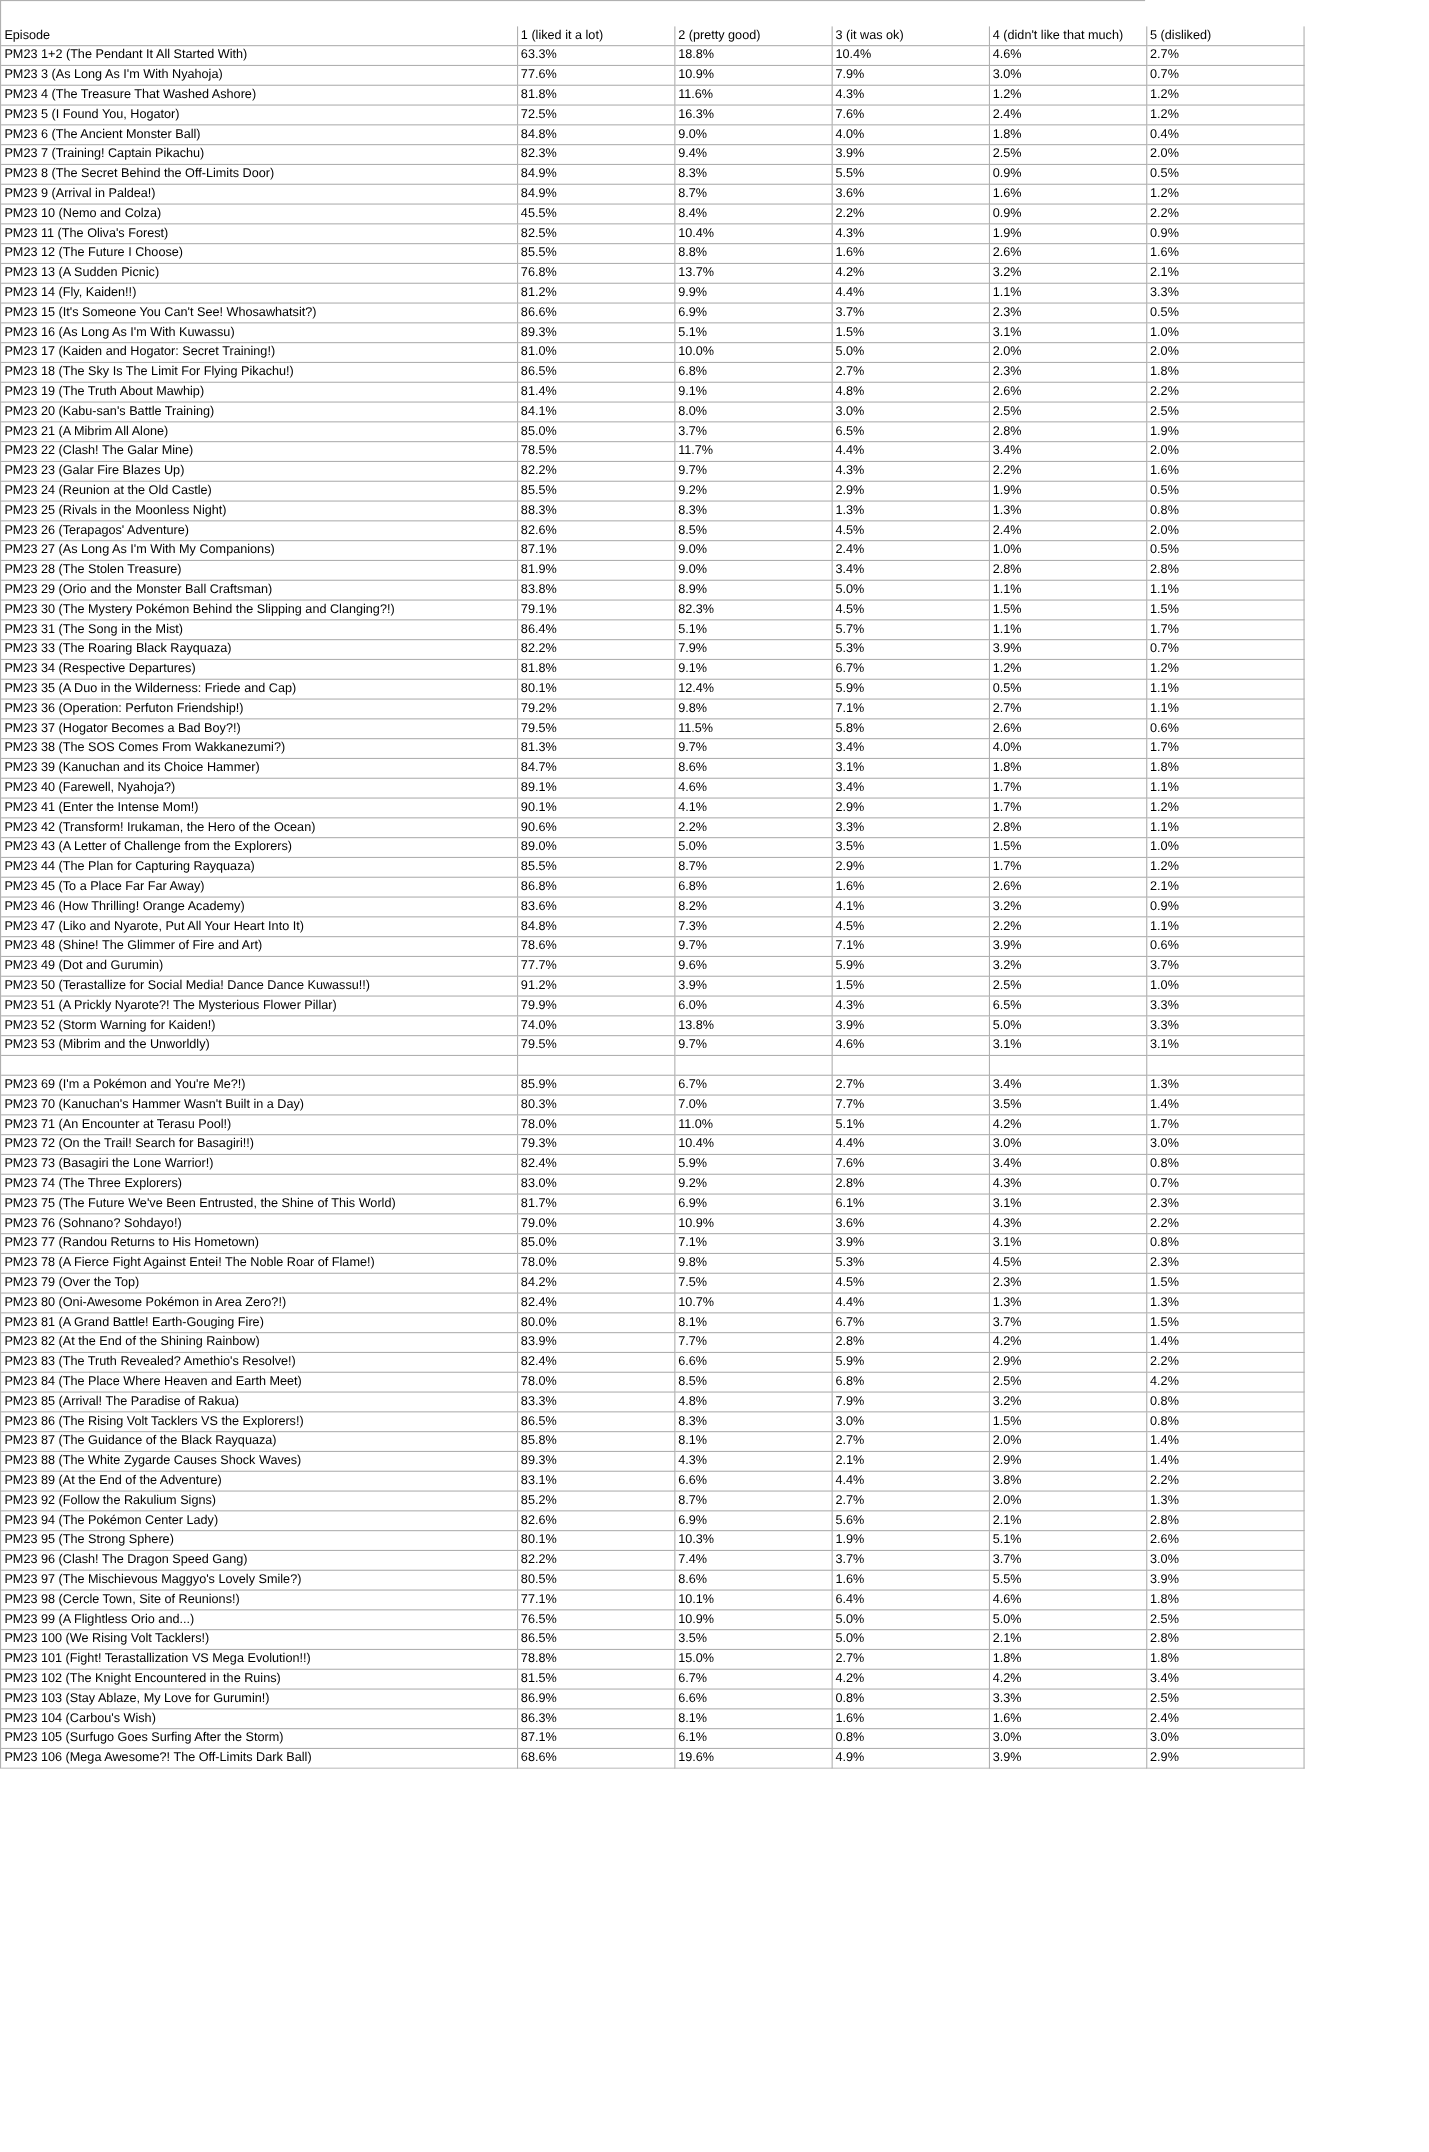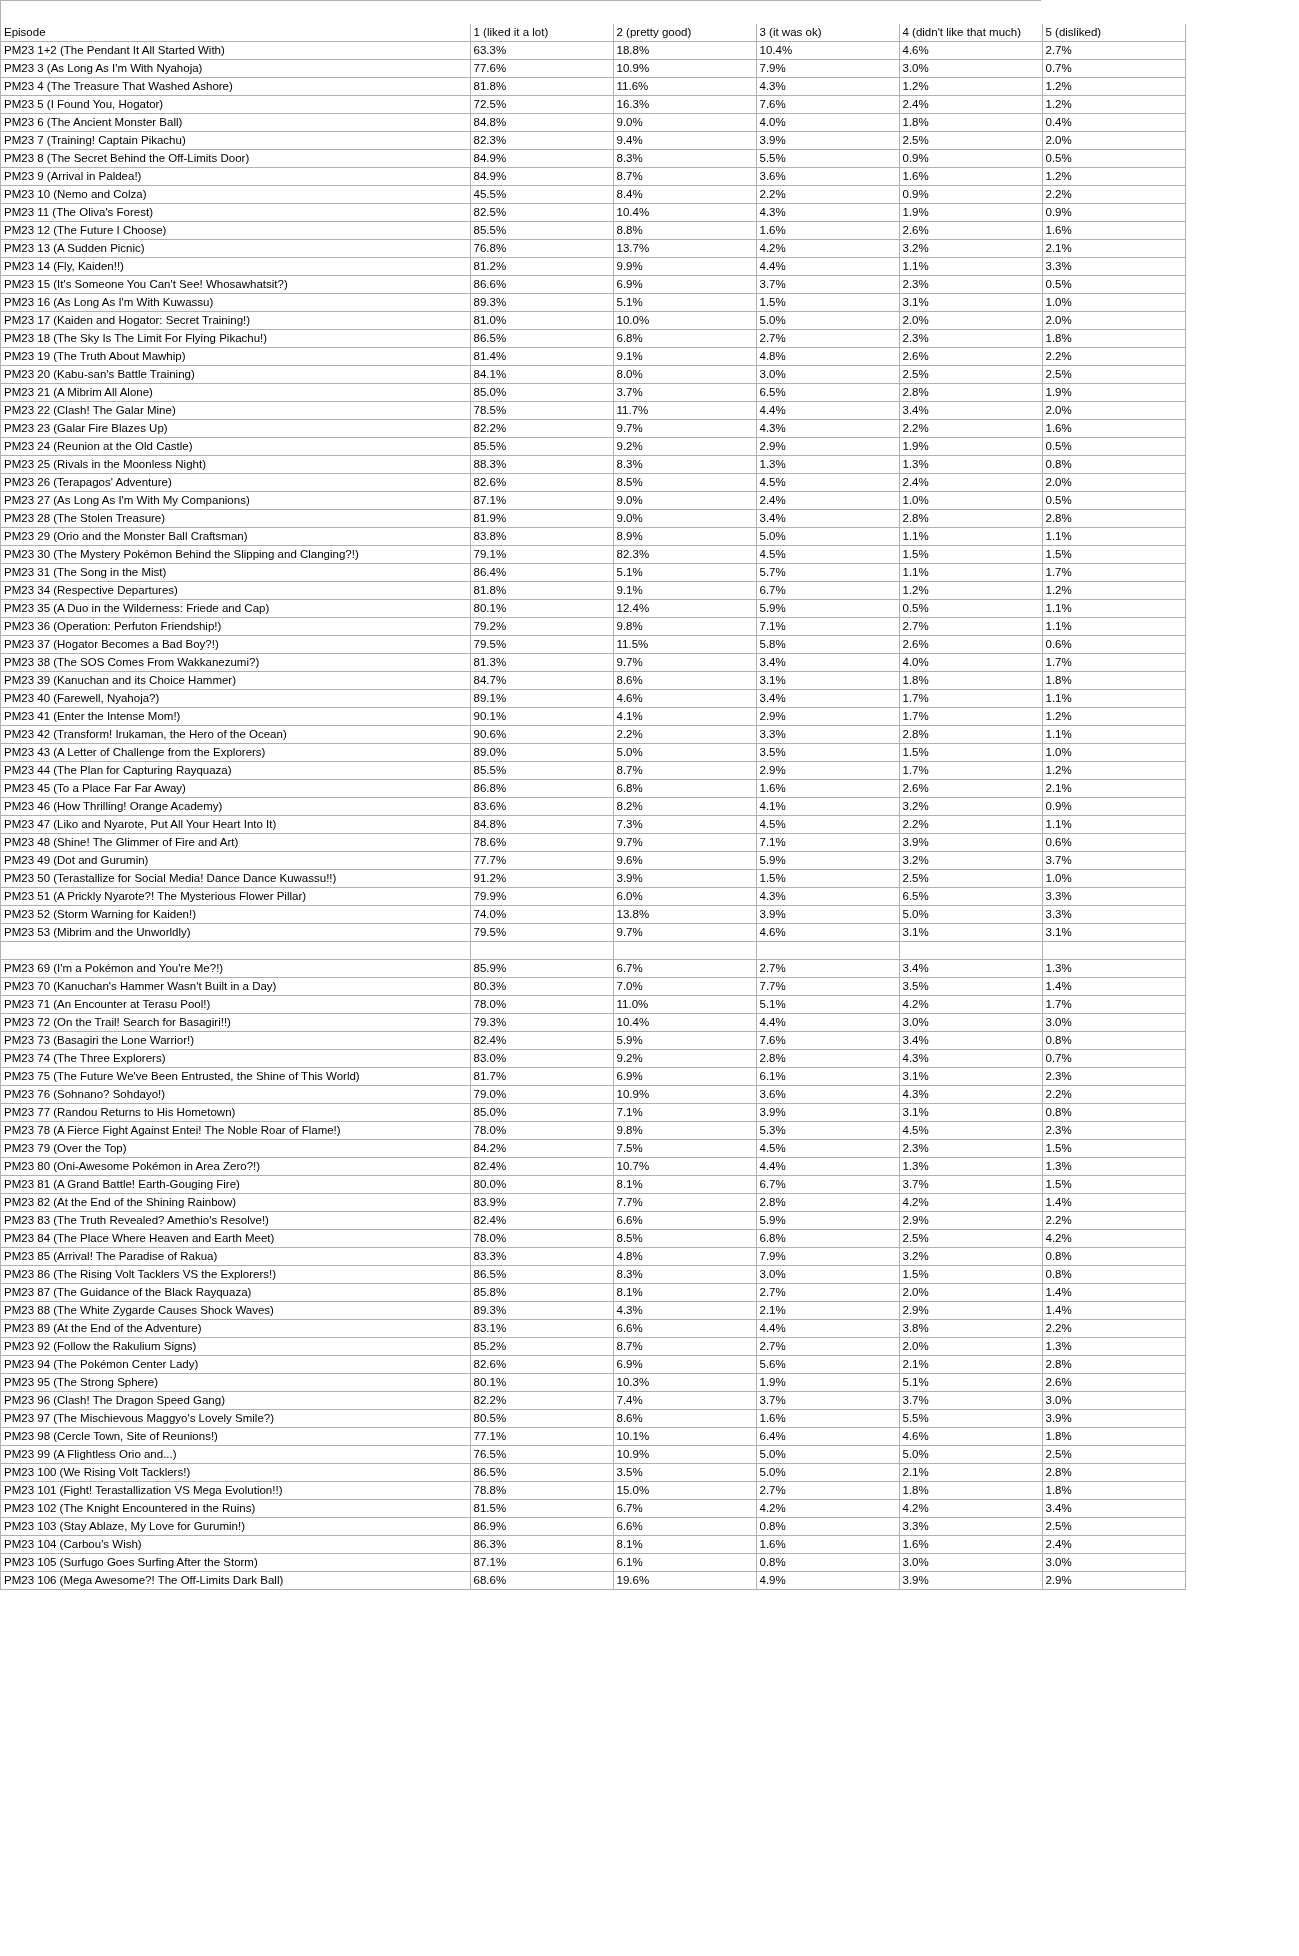--- a/index.html
+++ b/index.html
@@ -298,20 +298,28 @@
         </tr>
         <tr>
           <td class="ep">PM23 31 (The Song in the Mist)</td>
           <td class="val">86.4%</td>
           <td class="val">5.1%</td>
           <td class="val">5.7%</td>
           <td class="val">1.1%</td>
           <td class="val">1.7%</td>
         </tr>
         <tr>
+          <td class="ep">PM23 33 (The Roaring Black Rayquaza)</td>
+          <td class="val">82.2%</td>
+          <td class="val">7.9%</td>
+          <td class="val">5.3%</td>
+          <td class="val">3.9%</td>
+          <td class="val">0.7%</td>
+        </tr>
+        <tr>
           <td class="ep">PM23 34 (Respective Departures)</td>
           <td class="val">81.8%</td>
           <td class="val">9.1%</td>
           <td class="val">6.7%</td>
           <td class="val">1.2%</td>
           <td class="val">1.2%</td>
         </tr>
         <tr>
           <td class="ep">PM23 35 (A Duo in the Wilderness: Friede and Cap)</td>
           <td class="val">80.1%</td>

